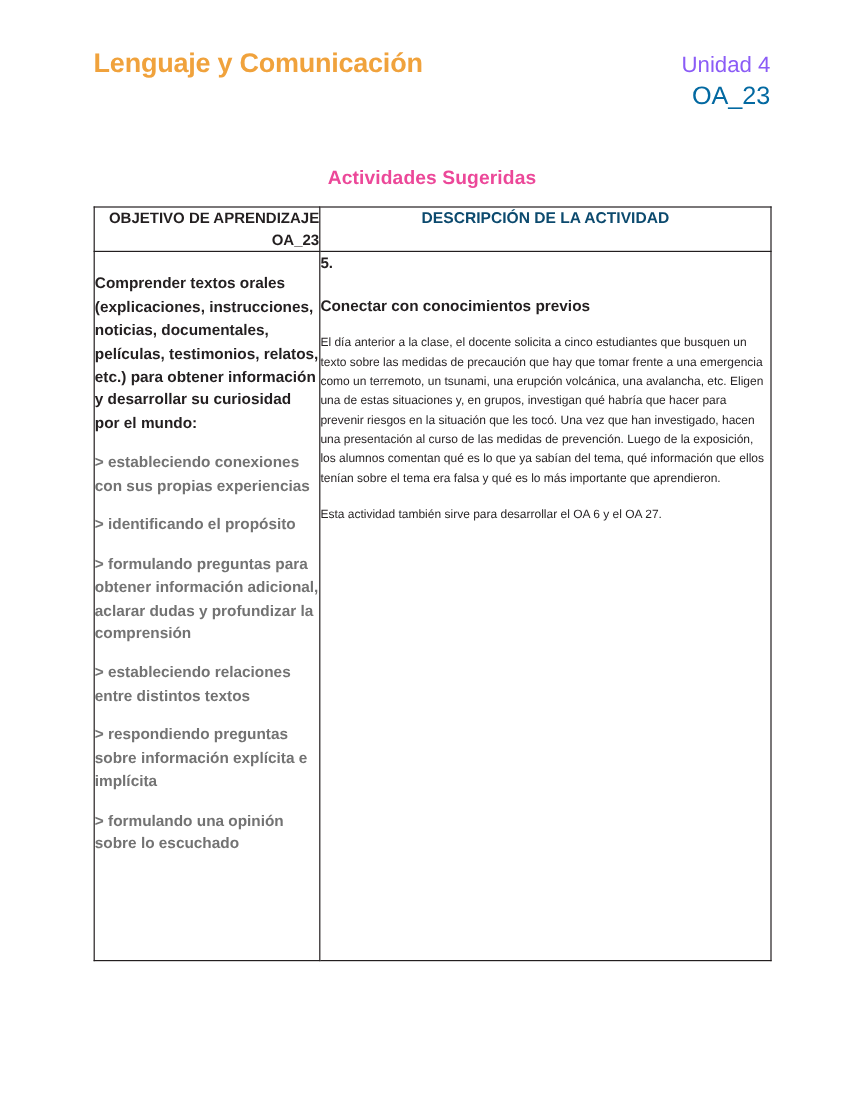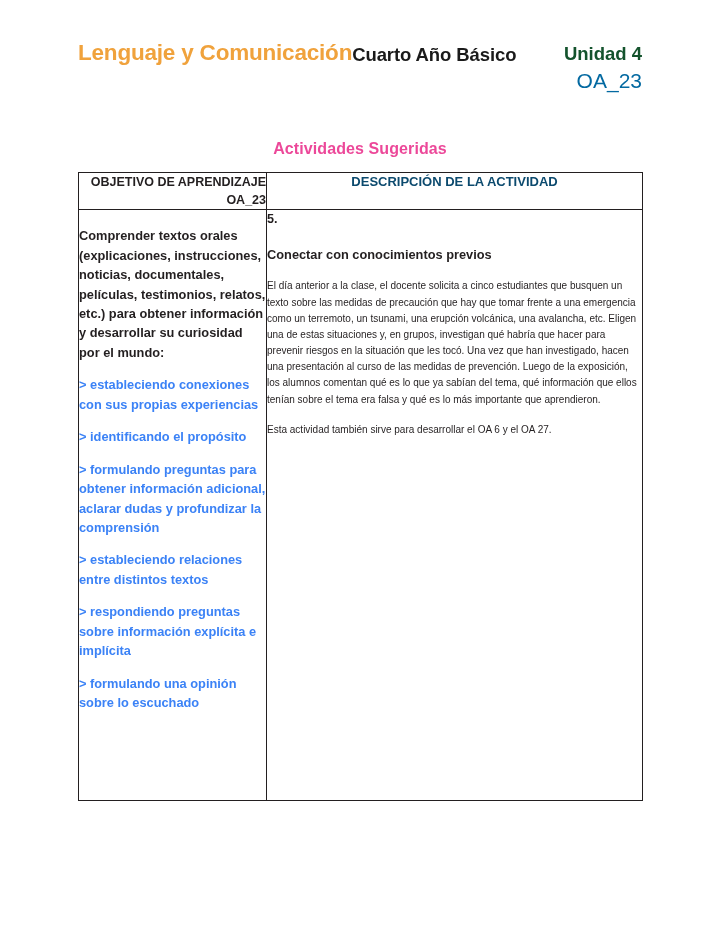--- a/index.html
+++ b/index.html
@@ -31,21 +31,22 @@
     position: absolute;
     left: 78px;
     top: 40px;
     width: 564px;
     display: flex;
     justify-content: space-between;
     align-items: flex-start;
   }
   .header-left {
     display: flex;
-    flex-direction: row;
+    flex-direction: column;
+    gap: 44px;
   }
   .header-right {
     display: flex;
     flex-direction: column;
     align-items: flex-end;
     padding-right: 0px;
     margin-top: 3px;
   }
   .subject-title {
     font-size: 22.5px;
@@ -59,22 +60,22 @@
     font-size: 18.5px;
     font-weight: bold;
     color: #1a1a1a;
     letter-spacing: -0.1px;
     line-height: 1.25;
     margin-top: 3px;
     white-space: nowrap;
   }
   .unit-label {
     font-size: 18.5px;
-    font-weight: bold;
-    color: #14532d;
+    font-weight: normal;
+    color: #8b5cf6;
     line-height: 1.2;
     white-space: nowrap;
   }
   .oa-label {
     font-size: 21px;
     font-weight: normal;
     color: #0369a1;
     line-height: 1.25;
     margin-top: 3px;
     white-space: nowrap;
@@ -141,21 +142,21 @@
     font-size: 12.8px;
     font-weight: bold;
     line-height: 1.52;
     color: #231f20;
     margin: 16px 0 13px 0;
   }
   .oa-bullet {
     font-size: 12.8px;
     font-weight: bold;
     line-height: 1.52;
-    color: #3b82f6;
+    color: #737373;
     margin: 0 0 13px 0;
   }
   .oa-bullet:last-child { margin-bottom: 0; }
 
   .act-number {
     font-size: 12.6px;
     font-weight: bold;
     line-height: 1.5;
     color: #231f20;
     margin: 0 0 16px 0;
@@ -178,21 +179,20 @@
   .act-paragraph:last-child { margin-bottom: 0; }
 </style>
 </head>
 <body>
 
 <div class="page">
 
   <div class="doc-header">
     <div class="header-left">
       <div class="subject-title">Lenguaje y Comunicación</div>
-      <div class="grade-title">Cuarto Año Básico</div>
     </div>
     <div class="header-right">
       <div class="unit-label">Unidad 4</div>
       <div class="oa-label">OA_23</div>
     </div>
   </div>
 
   <div class="section-title">Actividades Sugeridas</div>
 
   <table class="activity-table">

